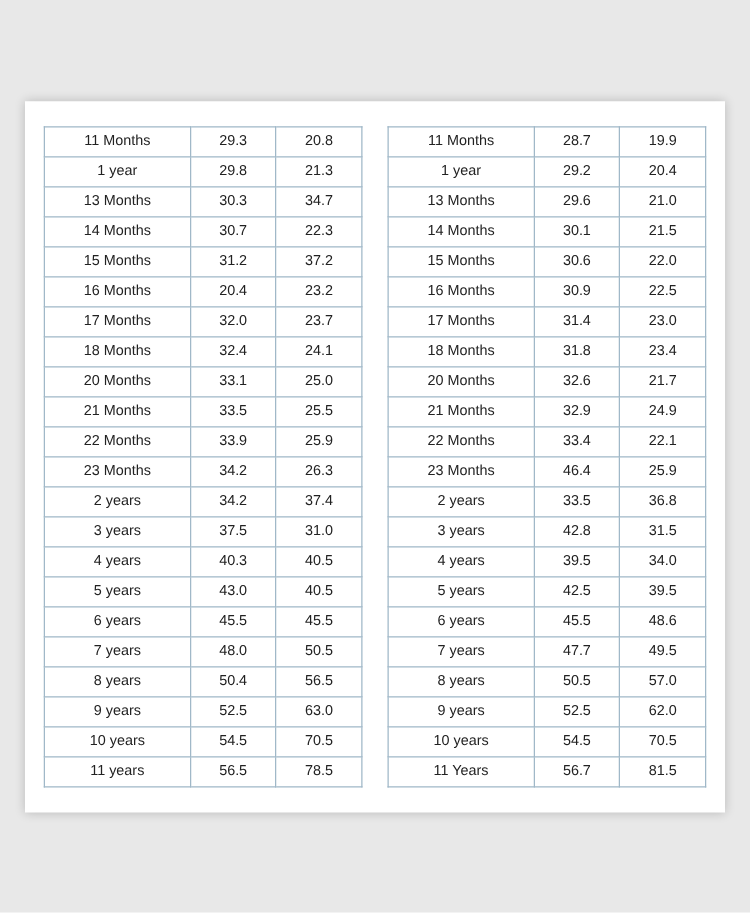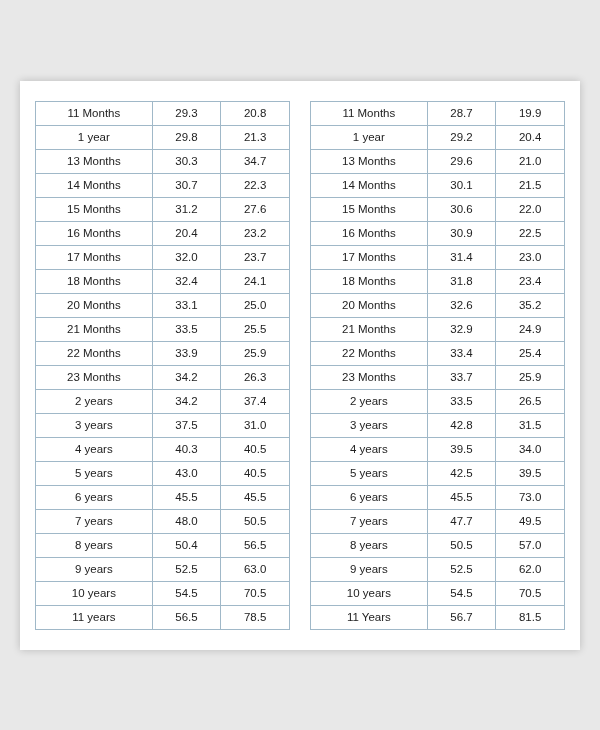--- a/index.html
+++ b/index.html
@@ -69,21 +69,21 @@
             <td>34.7</td>
           </tr>
           <tr>
             <td>14 Months</td>
             <td>30.7</td>
             <td>22.3</td>
           </tr>
           <tr>
             <td>15 Months</td>
             <td>31.2</td>
-            <td>27.6</td>
+            <td>37.2</td>
           </tr>
           <tr>
             <td>16 Months</td>
             <td>20.4</td>
             <td>23.2</td>
           </tr>
           <tr>
             <td>17 Months</td>
             <td>32.0</td>
             <td>23.7</td>
@@ -203,61 +203,61 @@
             <td>23.0</td>
           </tr>
           <tr>
             <td>18 Months</td>
             <td>31.8</td>
             <td>23.4</td>
           </tr>
           <tr>
             <td>20 Months</td>
             <td>32.6</td>
-            <td>35.2</td>
+            <td>21.7</td>
           </tr>
           <tr>
             <td>21 Months</td>
             <td>32.9</td>
             <td>24.9</td>
           </tr>
           <tr>
             <td>22 Months</td>
             <td>33.4</td>
-            <td>25.4</td>
+            <td>22.1</td>
           </tr>
           <tr>
             <td>23 Months</td>
-            <td>33.7</td>
+            <td>46.4</td>
             <td>25.9</td>
           </tr>
           <tr>
             <td>2 years</td>
             <td>33.5</td>
-            <td>26.5</td>
+            <td>36.8</td>
           </tr>
           <tr>
             <td>3 years</td>
             <td>42.8</td>
             <td>31.5</td>
           </tr>
           <tr>
             <td>4 years</td>
             <td>39.5</td>
             <td>34.0</td>
           </tr>
           <tr>
             <td>5 years</td>
             <td>42.5</td>
             <td>39.5</td>
           </tr>
           <tr>
             <td>6 years</td>
             <td>45.5</td>
-            <td>73.0</td>
+            <td>48.6</td>
           </tr>
           <tr>
             <td>7 years</td>
             <td>47.7</td>
             <td>49.5</td>
           </tr>
           <tr>
             <td>8 years</td>
             <td>50.5</td>
             <td>57.0</td>

